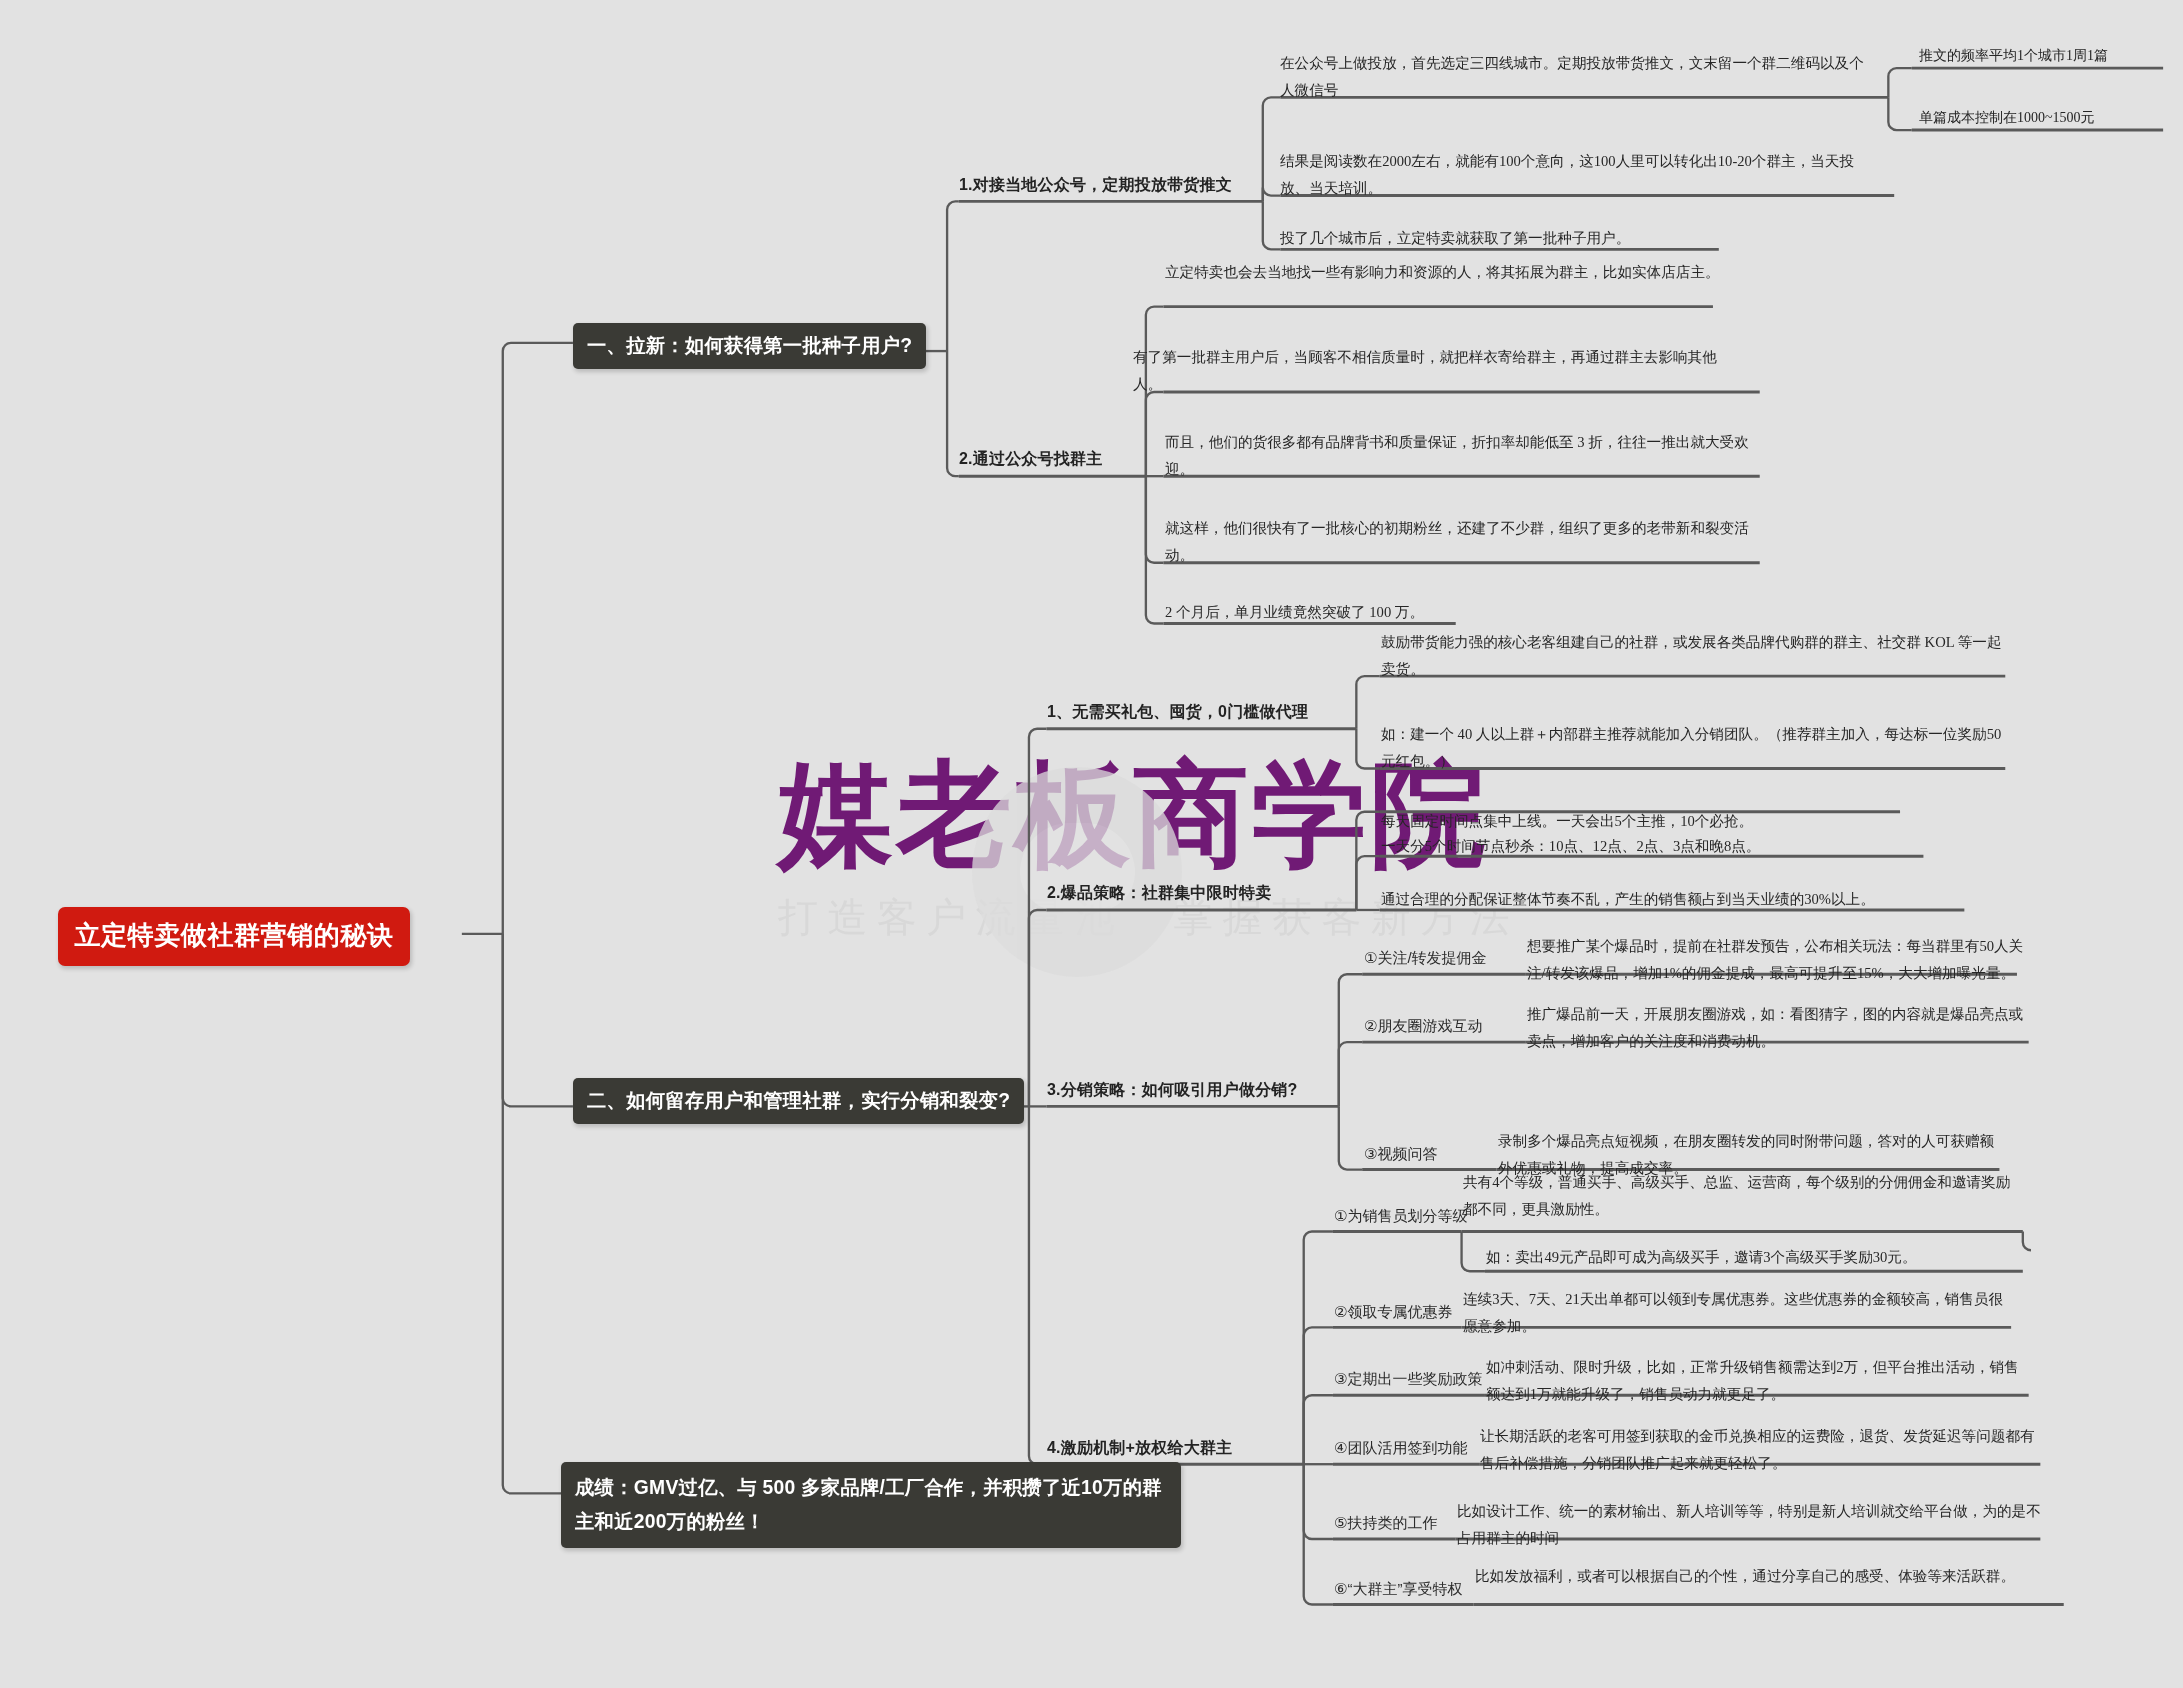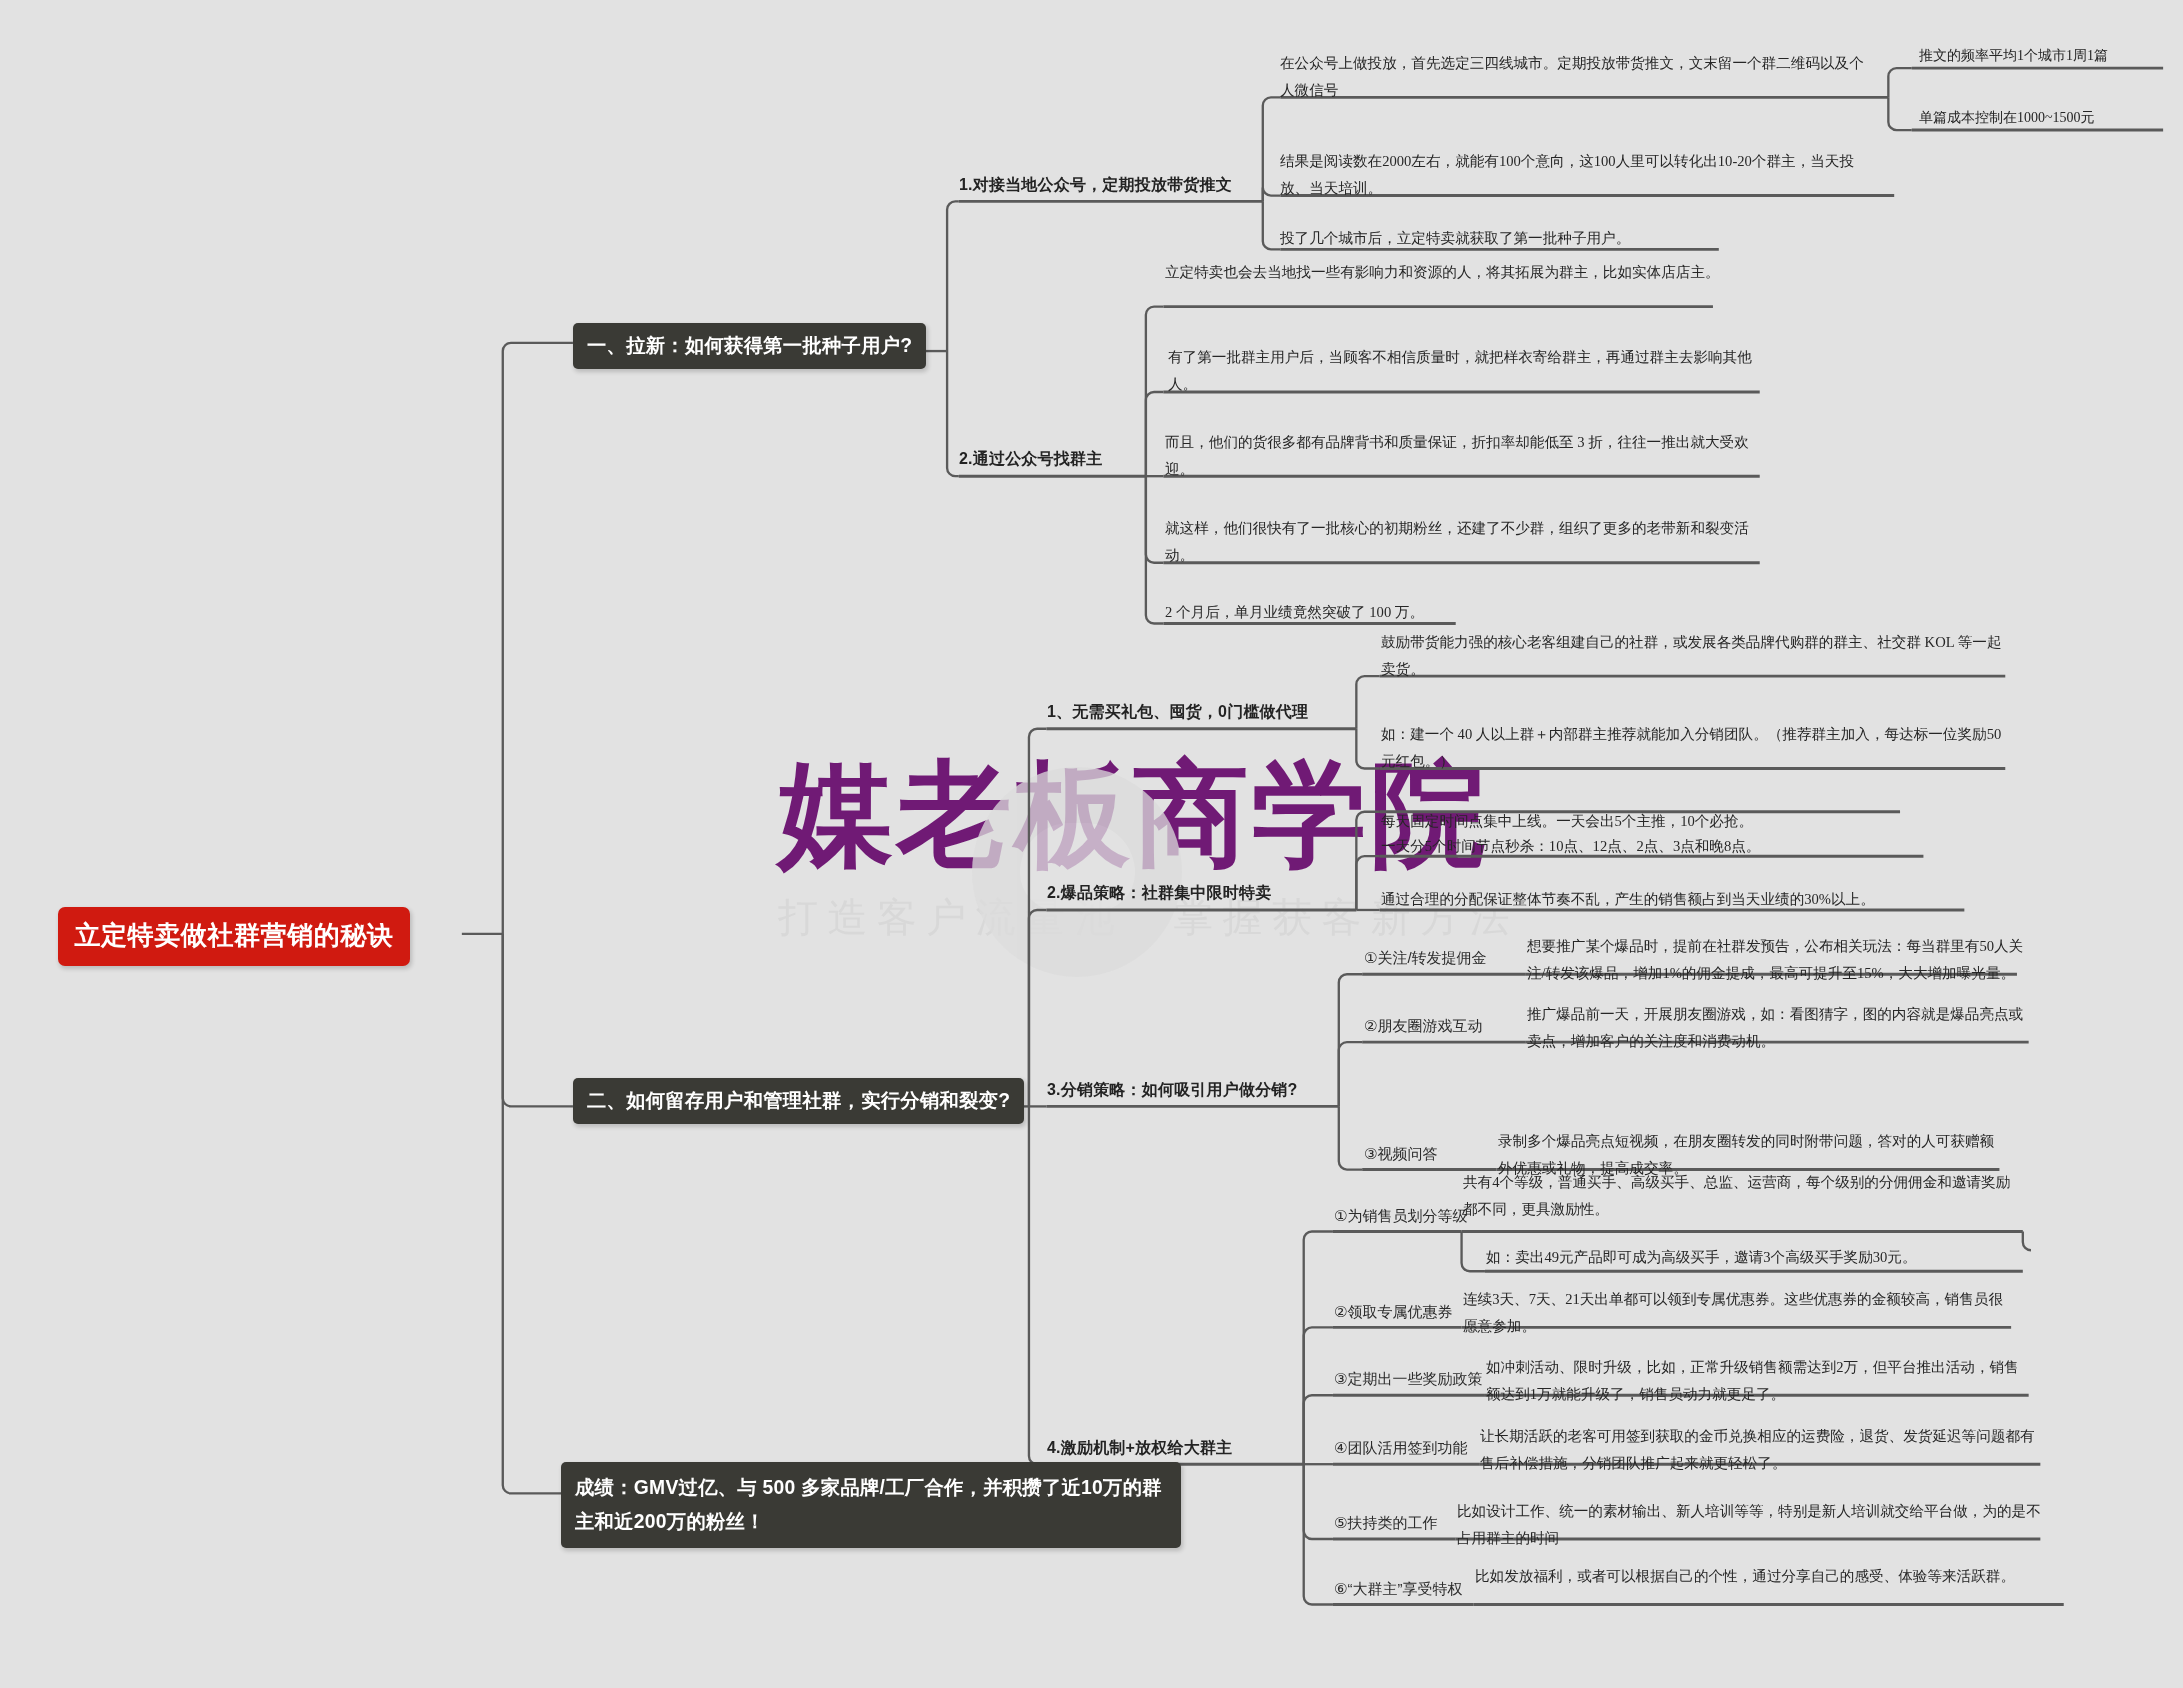--- a/index.html
+++ b/index.html
@@ -235,21 +235,21 @@
   <div class="node leaf-node small" style="left:1913px; top:43px; width:246px;">推文的频率平均1个城市1周1篇</div>
   <div class="node leaf-node small" style="left:1913px; top:105px; width:246px;">单篇成本控制在1000~1500元</div>
 
   <div class="node leaf-node" style="left:1280px; top:148px; width:596px;">结果是阅读数在2000左右，就能有100个意向，这100人里可以转化出10-20个群主，当天投放、当天培训。</div>
 
   <div class="node leaf-node" style="left:1280px; top:225px; width:596px;">投了几个城市后，立定特卖就获取了第一批种子用户。</div>
 
   <div class="node l2-node" style="left:959px; top:448px;">2.通过公众号找群主</div>
 
   <div class="node leaf-node" style="left:1165px; top:259px; width:602px;">立定特卖也会去当地找一些有影响力和资源的人，将其拓展为群主，比如实体店店主。</div>
-  <div class="node leaf-node" style="left:1168px; top:344px; width:602px;">有了第一批群主用户后，当顾客不相信质量时，就把样衣寄给群主，再通过群主去影响其他人。</div>
+  <div class="node leaf-node" style="left:1133px; top:344px; width:602px;">有了第一批群主用户后，当顾客不相信质量时，就把样衣寄给群主，再通过群主去影响其他人。</div>
   <div class="node leaf-node" style="left:1165px; top:429px; width:602px;">而且，他们的货很多都有品牌背书和质量保证，折扣率却能低至 3 折，往往一推出就大受欢迎。</div>
   <div class="node leaf-node" style="left:1165px; top:515px; width:602px;">就这样，他们很快有了一批核心的初期粉丝，还建了不少群，组织了更多的老带新和裂变活动。</div>
   <div class="node leaf-node" style="left:1165px; top:599px; width:602px;">2 个月后，单月业绩竟然突破了 100 万。</div>
 
   <div class="node l1-node" style="left:573px; top:1078px;">二、如何留存用户和管理社群，实行分销和裂变?</div>
 
   <div class="node l2-node" style="left:1047px; top:701px;">1、无需买礼包、囤货，0门槛做代理</div>
   <div class="node leaf-node" style="left:1381px; top:629px; width:626px;">鼓励带货能力强的核心老客组建自己的社群，或发展各类品牌代购群的群主、社交群 KOL 等一起卖货。</div>
   <div class="node leaf-node" style="left:1381px; top:721px; width:626px;">如：建一个 40 人以上群＋内部群主推荐就能加入分销团队。（推荐群主加入，每达标一位奖励50元红包。）</div>
 

